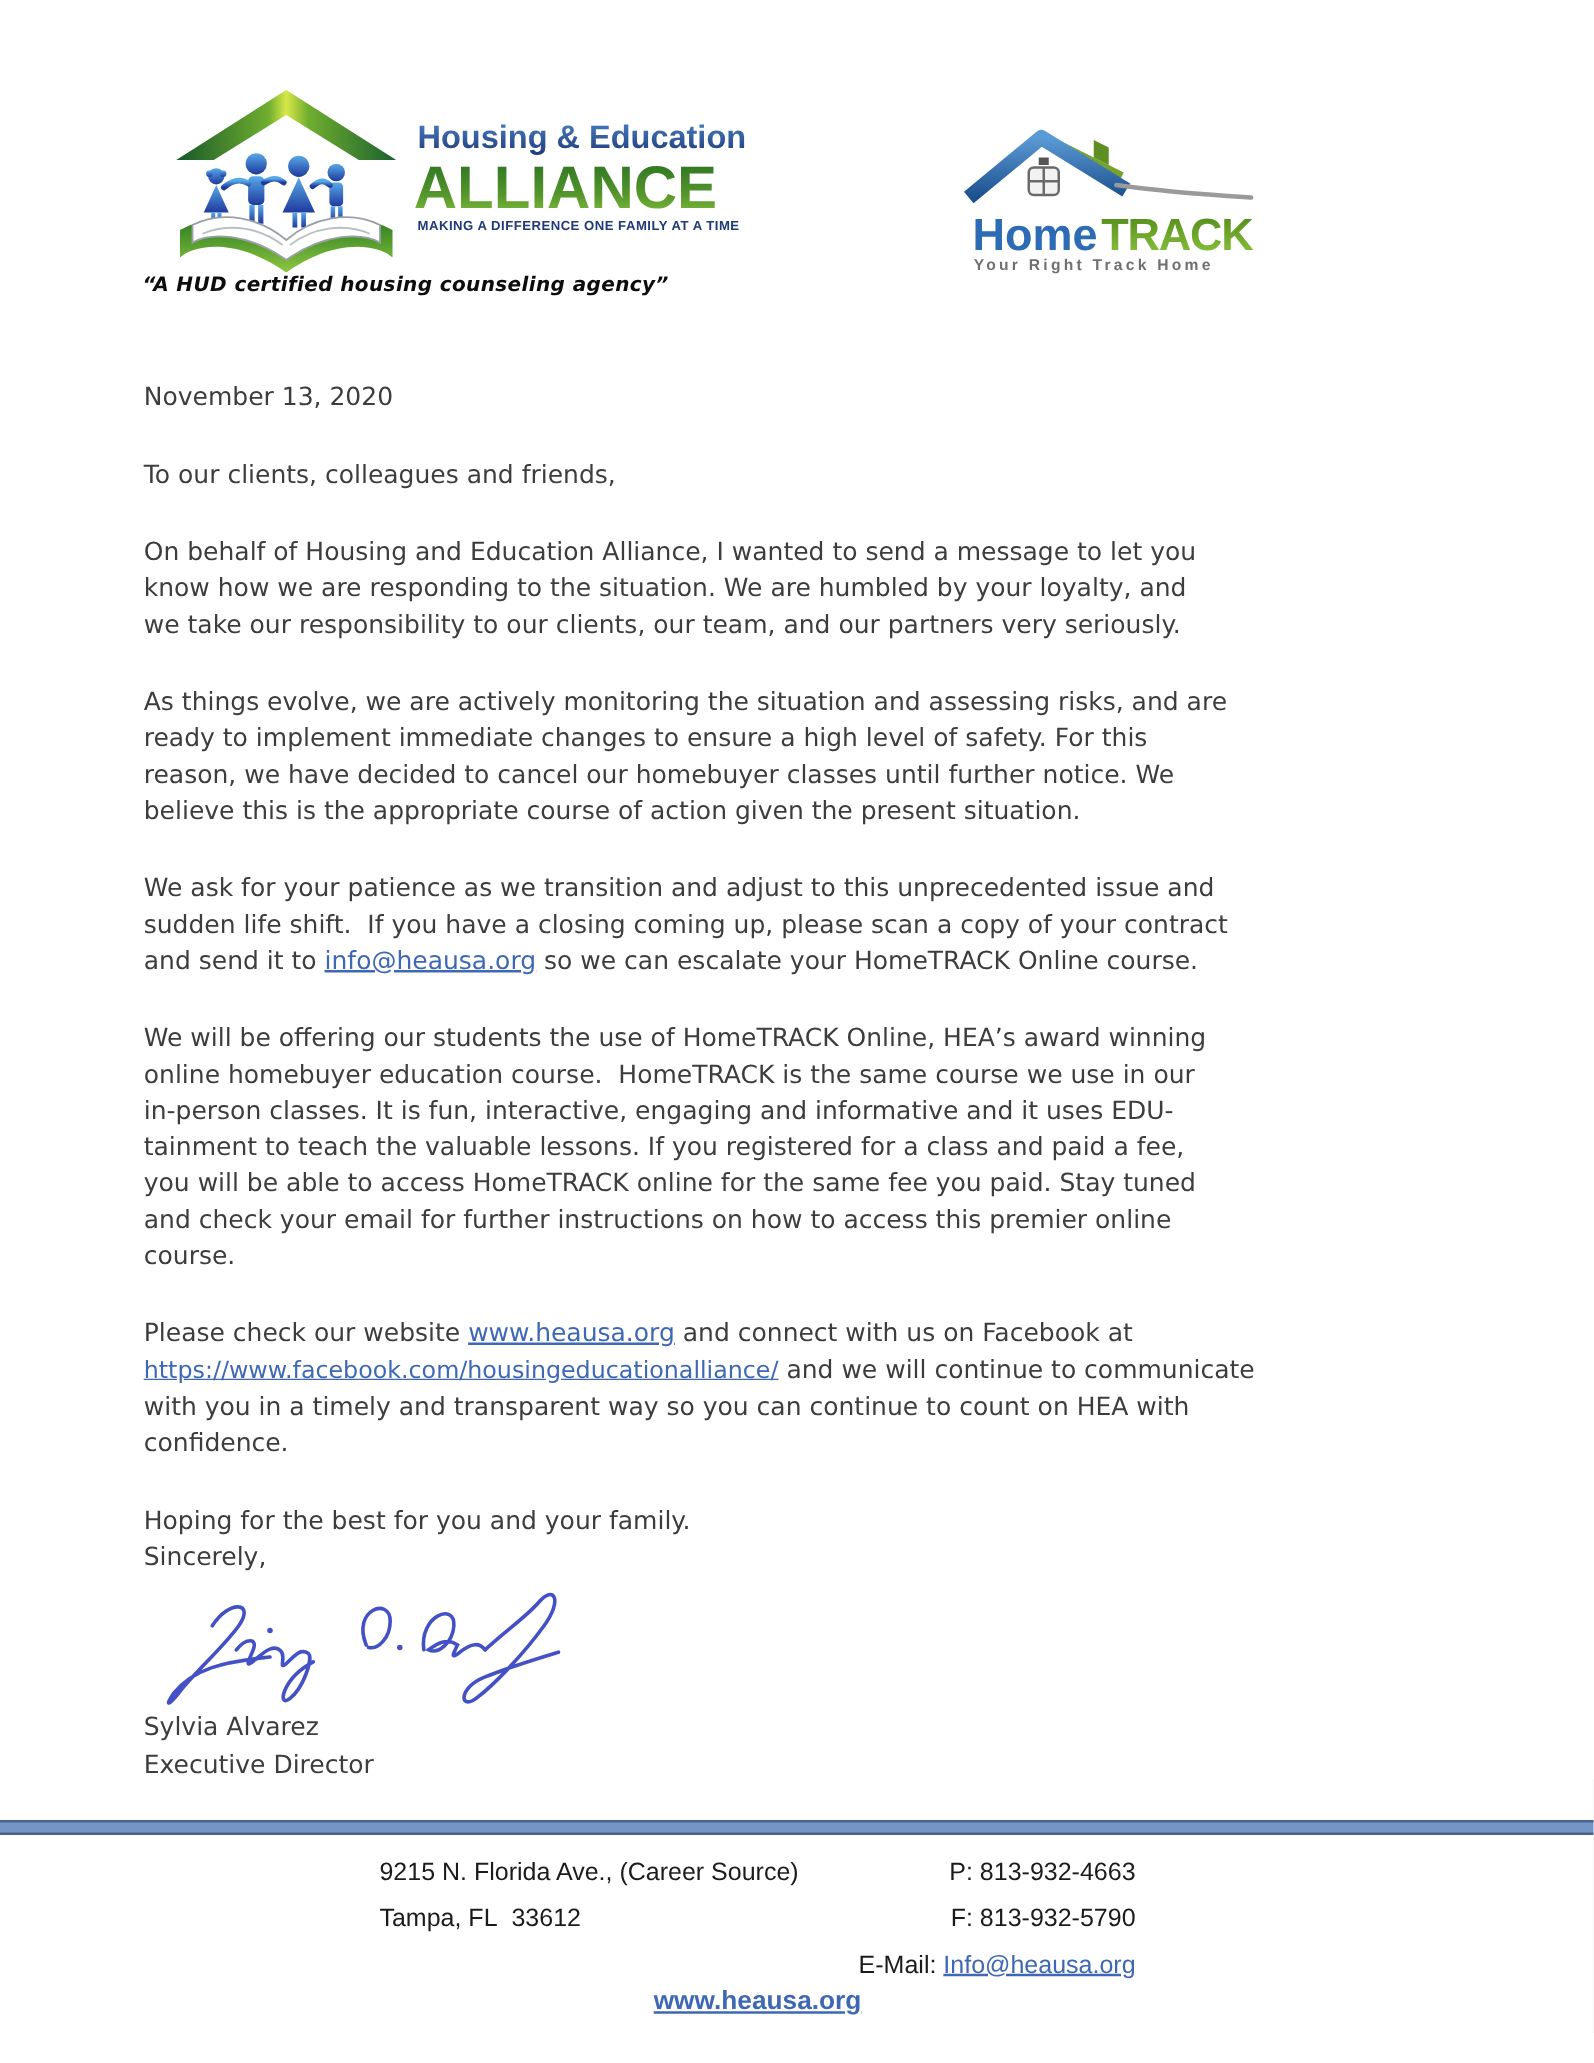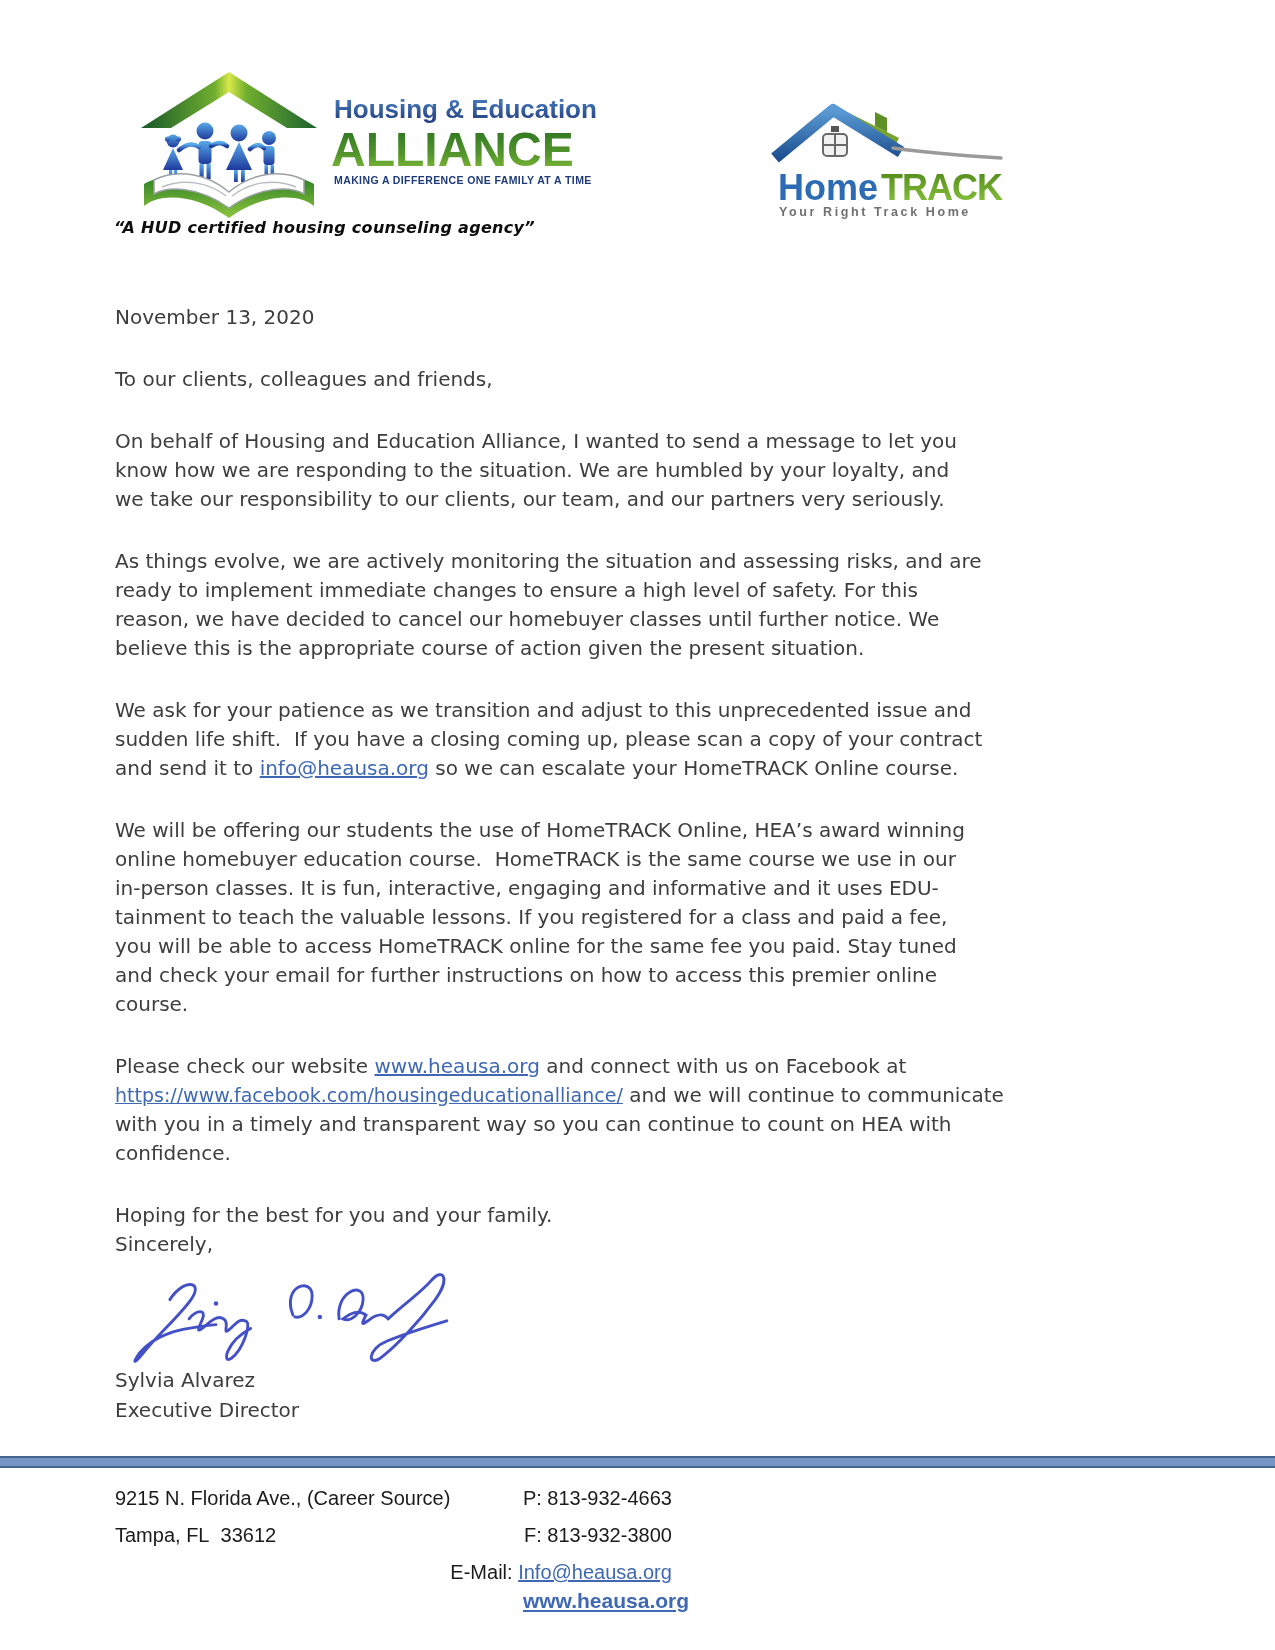--- a/index.html
+++ b/index.html
@@ -34,23 +34,23 @@
   
   .footer-bar {
     position:absolute; left:0; top:1456px; width:1275px; height:12px;
     box-sizing:border-box;
     background:var(--footer-bar-blue, #7495c5);
     border-top:2px solid var(--footer-bar-edge, #47648f);
     border-bottom:2px solid var(--footer-bar-edge, #47648f);
   }
   .footer-cols {
     position:absolute; left:115px; top:1480px; width:982px;
-    display:flex; justify-content:flex-start;
+    display:flex; justify-content:center;
     font-family:"Liberation Sans", sans-serif;
-    font-size:20px; line-height:37px; color:#1b1b1b;
+    font-size:20px; line-height:37px; color:#1b1b1b;gap:48px;
   }
   .f-right { text-align:right; }
   .footer-site {
     position:absolute; left:115px; top:1586px; width:982px; text-align:center;
     font-family:"Liberation Sans", sans-serif; font-size:21px; line-height:30px;
   }
   .footer-site a.link { font-weight:bold; }
 </style>
 </head>
 <body>
@@ -197,21 +197,21 @@
 
   <div class="footer-bar"></div>
 
   <div class="footer-cols">
     <div class="f-left">
       <div>9215 N. Florida Ave., (Career Source)</div>
       <div>Tampa, FL&nbsp; 33612</div>
     </div>
     <div class="f-right">
       <div>P: 813-932-4663</div>
-      <div>F: 813-932-3800</div>
+      <div>F: 813-932-5790</div>
       <div><span>E-Mail: </span><a class="link" href="#">Info@heausa.org</a></div>
     </div>
   </div>
 
   <div class="footer-site">
     <a class="link site" href="#">www.heausa.org</a>
   </div>
 
 </div>
 

